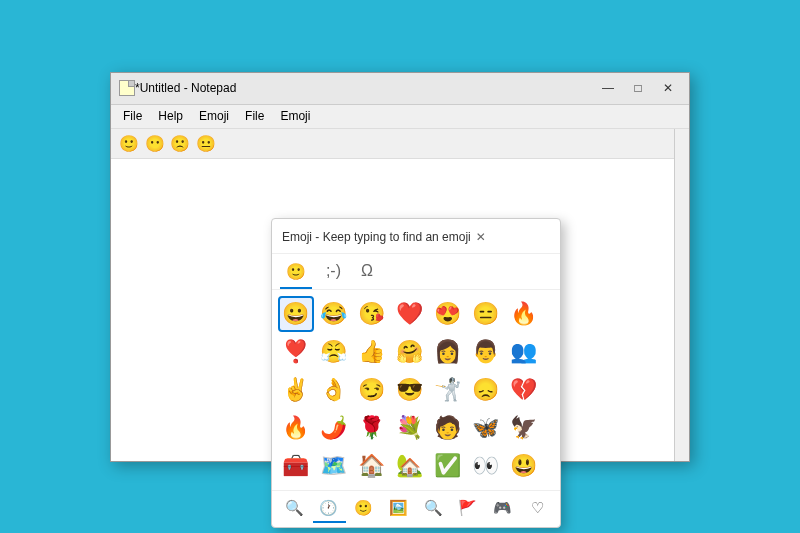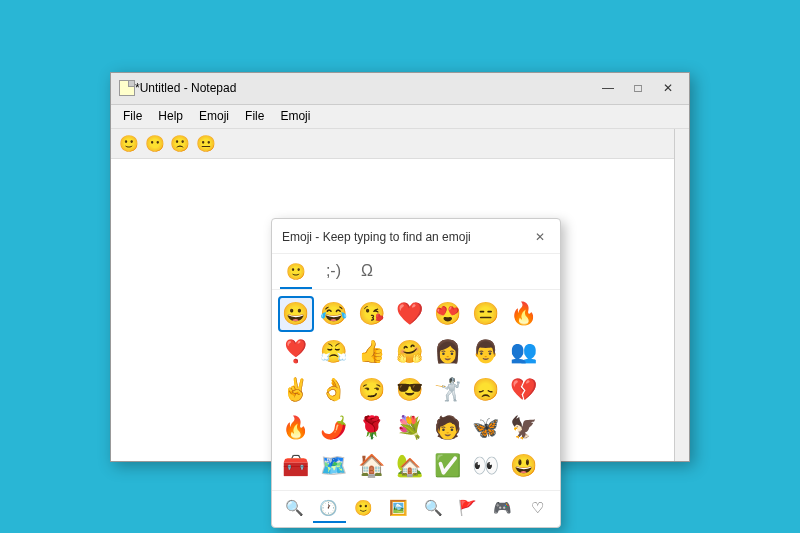--- a/index.html
+++ b/index.html
@@ -131,21 +131,20 @@
       background: white;
       border: 1px solid #ccc;
       box-shadow: 4px 4px 12px rgba(0,0,0,0.25);
       z-index: 100;
       border-radius: 4px;
     }
 
     .emoji-panel-header {
       display: flex;
       align-items: center;
-      justify-content: space-between;
       padding: 8px 10px 6px 10px;
       border-bottom: 1px solid #eee;
     }
 
     .emoji-panel-title {
       font-size: 12px;
       color: #333;
     }
 
     .emoji-close-btn {

